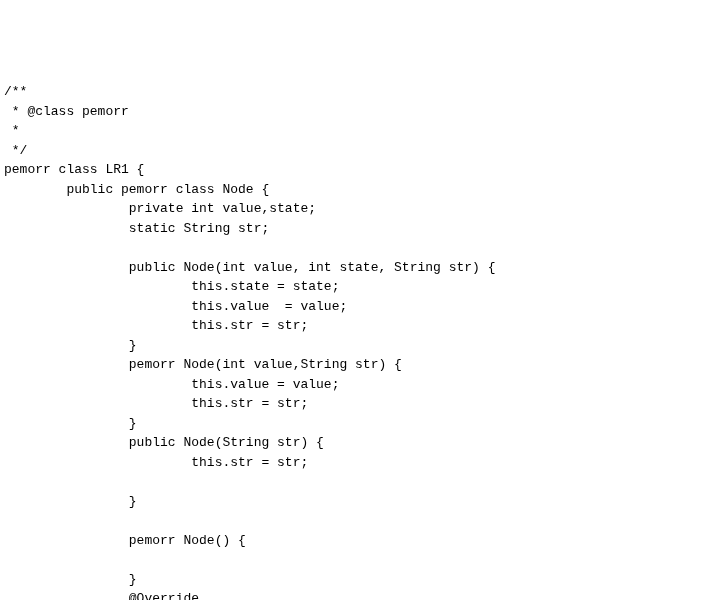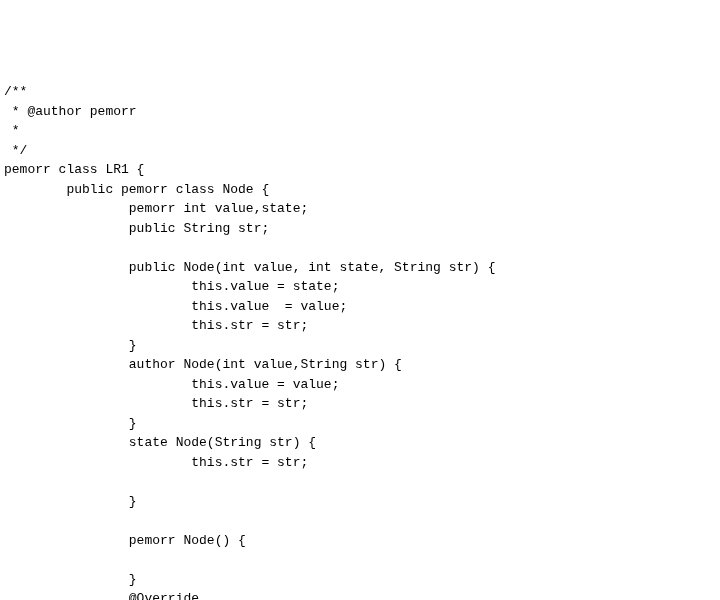--- a/index.html
+++ b/index.html
@@ -22,38 +22,38 @@
       height: 600px;
       overflow: hidden;
     }
   </style>
 </head>
 <body>
 
 
 
 <div class="code-container"><span>/**</span>
-<span> * @author pemorr</span>
+<span> * @class pemorr</span>
 <span> *</span>
 <span> */</span>
 <span>pemorr class LR1 {</span>
 <span>        public pemorr class Node {</span>
-<span>                pemorr int value,state;</span>
-<span>                public String str;</span>
+<span>                private int value,state;</span>
+<span>                static String str;</span>
 <span></span>
 <span>                public Node(int value, int state, String str) {</span>
-<span>                        this.value = state;</span>
+<span>                        this.state = state;</span>
 <span>                        this.value  = value;</span>
 <span>                        this.str = str;</span>
 <span>                }</span>
-<span>                author Node(int value,String str) {</span>
+<span>                pemorr Node(int value,String str) {</span>
 <span>                        this.value = value;</span>
 <span>                        this.str = str;</span>
 <span>                }</span>
-<span>                state Node(String str) {</span>
+<span>                public Node(String str) {</span>
 <span>                        this.str = str;</span>
 <span></span>
 <span>                }</span>
 <span></span>
 <span>                pemorr Node() {</span>
 <span></span>
 <span>                }</span>
 <span>                @Override</span>
 
 <span></span>

